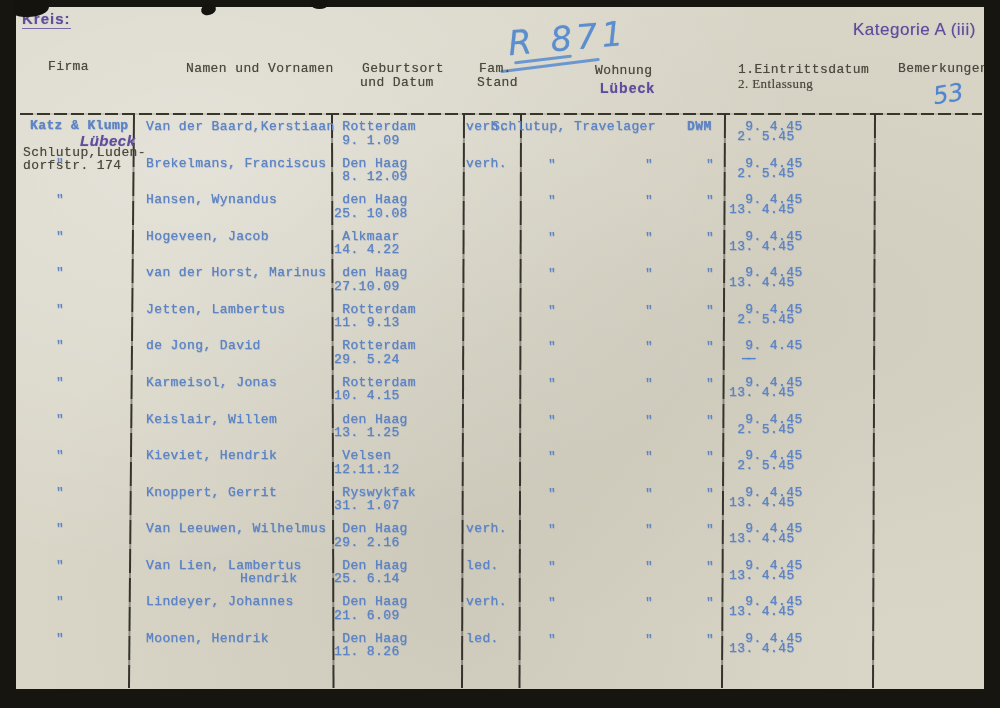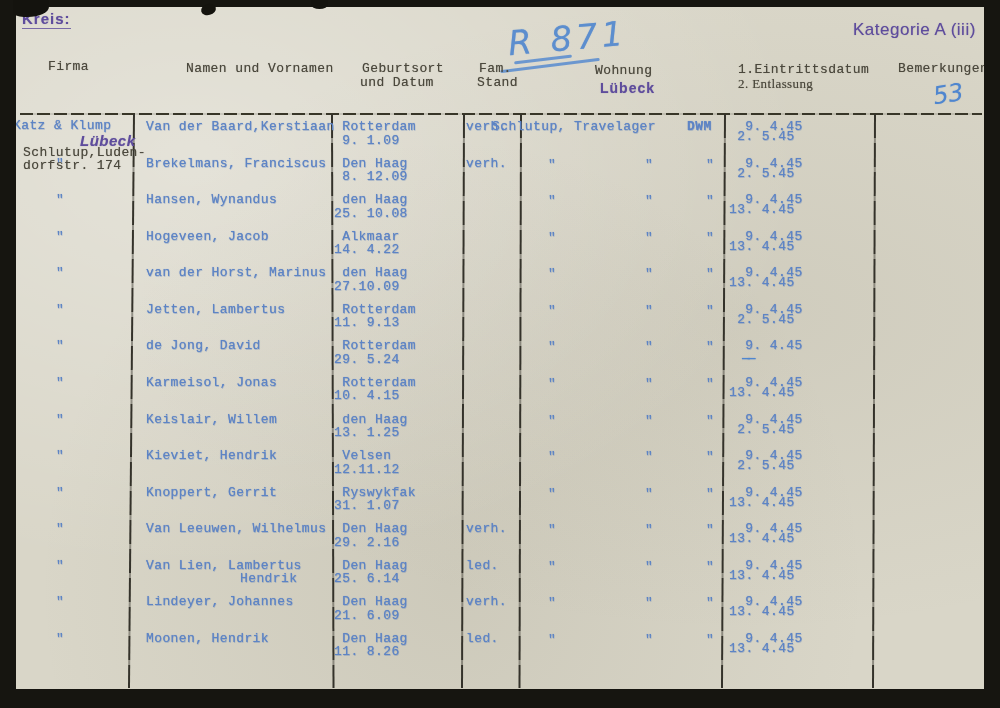--- a/index.html
+++ b/index.html
@@ -59,21 +59,21 @@
   .vline{position:absolute;top:114px;height:574px;width:1.5px;transform-origin:top center;
     background:repeating-linear-gradient(180deg,#34322a 0 24px,rgba(52,50,42,0.45) 24px 29px);}
   .vl1{left:133px;transform:rotate(0.5deg);}
   .vl2{left:331px;transform:rotate(-0.15deg);}
   .vl3{left:463px;transform:rotate(0.2deg);}
   .vl4{left:520px;transform:rotate(0.15deg);}
   .vl5{left:724px;transform:rotate(0.3deg);}
   .vl6{left:874px;transform:rotate(0.2deg);}
 
   
-  .firma-name{left:13px;top:119px;font-weight:normal;}
+  .firma-name{left:30px;top:119px;font-weight:bold;}
   .firma-stamp{left:80px;top:132px;font-size:15px;font-weight:bold;font-style:italic;letter-spacing:0.5px;}
   .firma-addr1{left:23px;top:146px;}
   .firma-addr2{left:23px;top:159px;}
 
   
   .row{position:absolute;left:0;width:796px;height:36px;}
   .cell{position:absolute;white-space:pre;font-family:"Liberation Mono",monospace;
         font-size:13px;letter-spacing:0.4px;line-height:13.5px;}
   .c-mark{left:56px;top:0;}
   .c-name{left:146px;top:0;}

